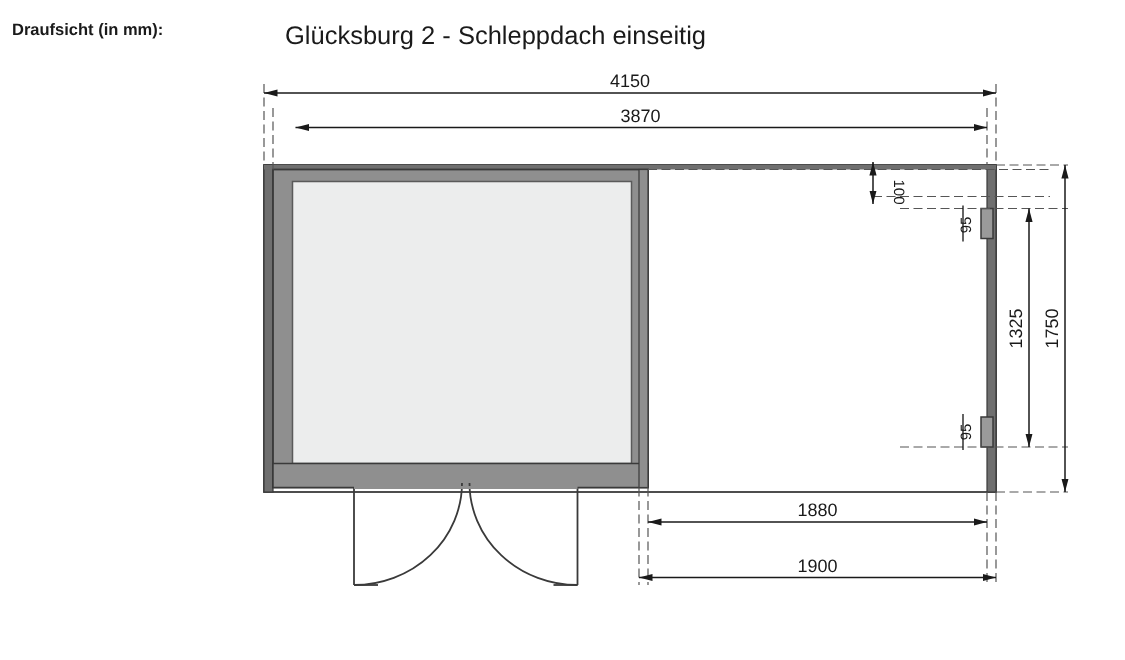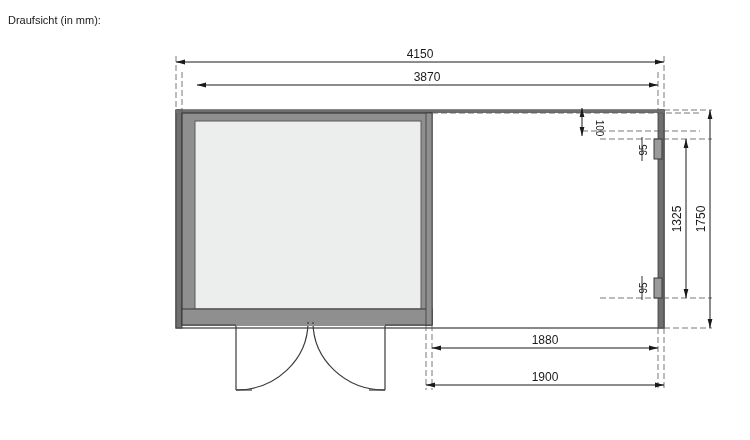--- a/index.html
+++ b/index.html
@@ -19,21 +19,21 @@
     position: absolute;
     left: 0; top: 0;
     width: 750px;
     height: 440px;
   }
   .label-topleft {
     position: absolute;
     left: 8px;
     top: 14px;
     font-size: 11px;
-    font-weight: normal;
+    font-weight: bold;
     color: #1a1a1a;
     white-space: nowrap;
   }
   .title {
     position: absolute;
     left: 190px;
     top: 14px;
     font-size: 17px;
     color: #1a1a1a;
     white-space: nowrap;
@@ -54,20 +54,21 @@
     font-size: 10px;
     fill: #1a1a1a;
   }
 </style>
 </head>
 <body>
 
 <div id="stage">
 
   <div class="label-topleft">Draufsicht (in mm):</div>
+  <div class="title">Glücksburg 2 - Schleppdach einseitig</div>
 
   <svg width="750" height="440" viewBox="0 0 750 440">
     <defs>
       <marker id="arrL" markerWidth="10" markerHeight="8" refX="9" refY="4" orient="auto" markerUnits="userSpaceOnUse">
         <path d="M9,4 L0,1.6 L0,6.4 Z" fill="#1a1a1a"></path>
       </marker>
       <marker id="arrR" markerWidth="10" markerHeight="8" refX="1" refY="4" orient="auto" markerUnits="userSpaceOnUse">
         <path d="M1,4 L10,1.6 L10,6.4 Z" fill="#1a1a1a"></path>
       </marker>
     </defs>

